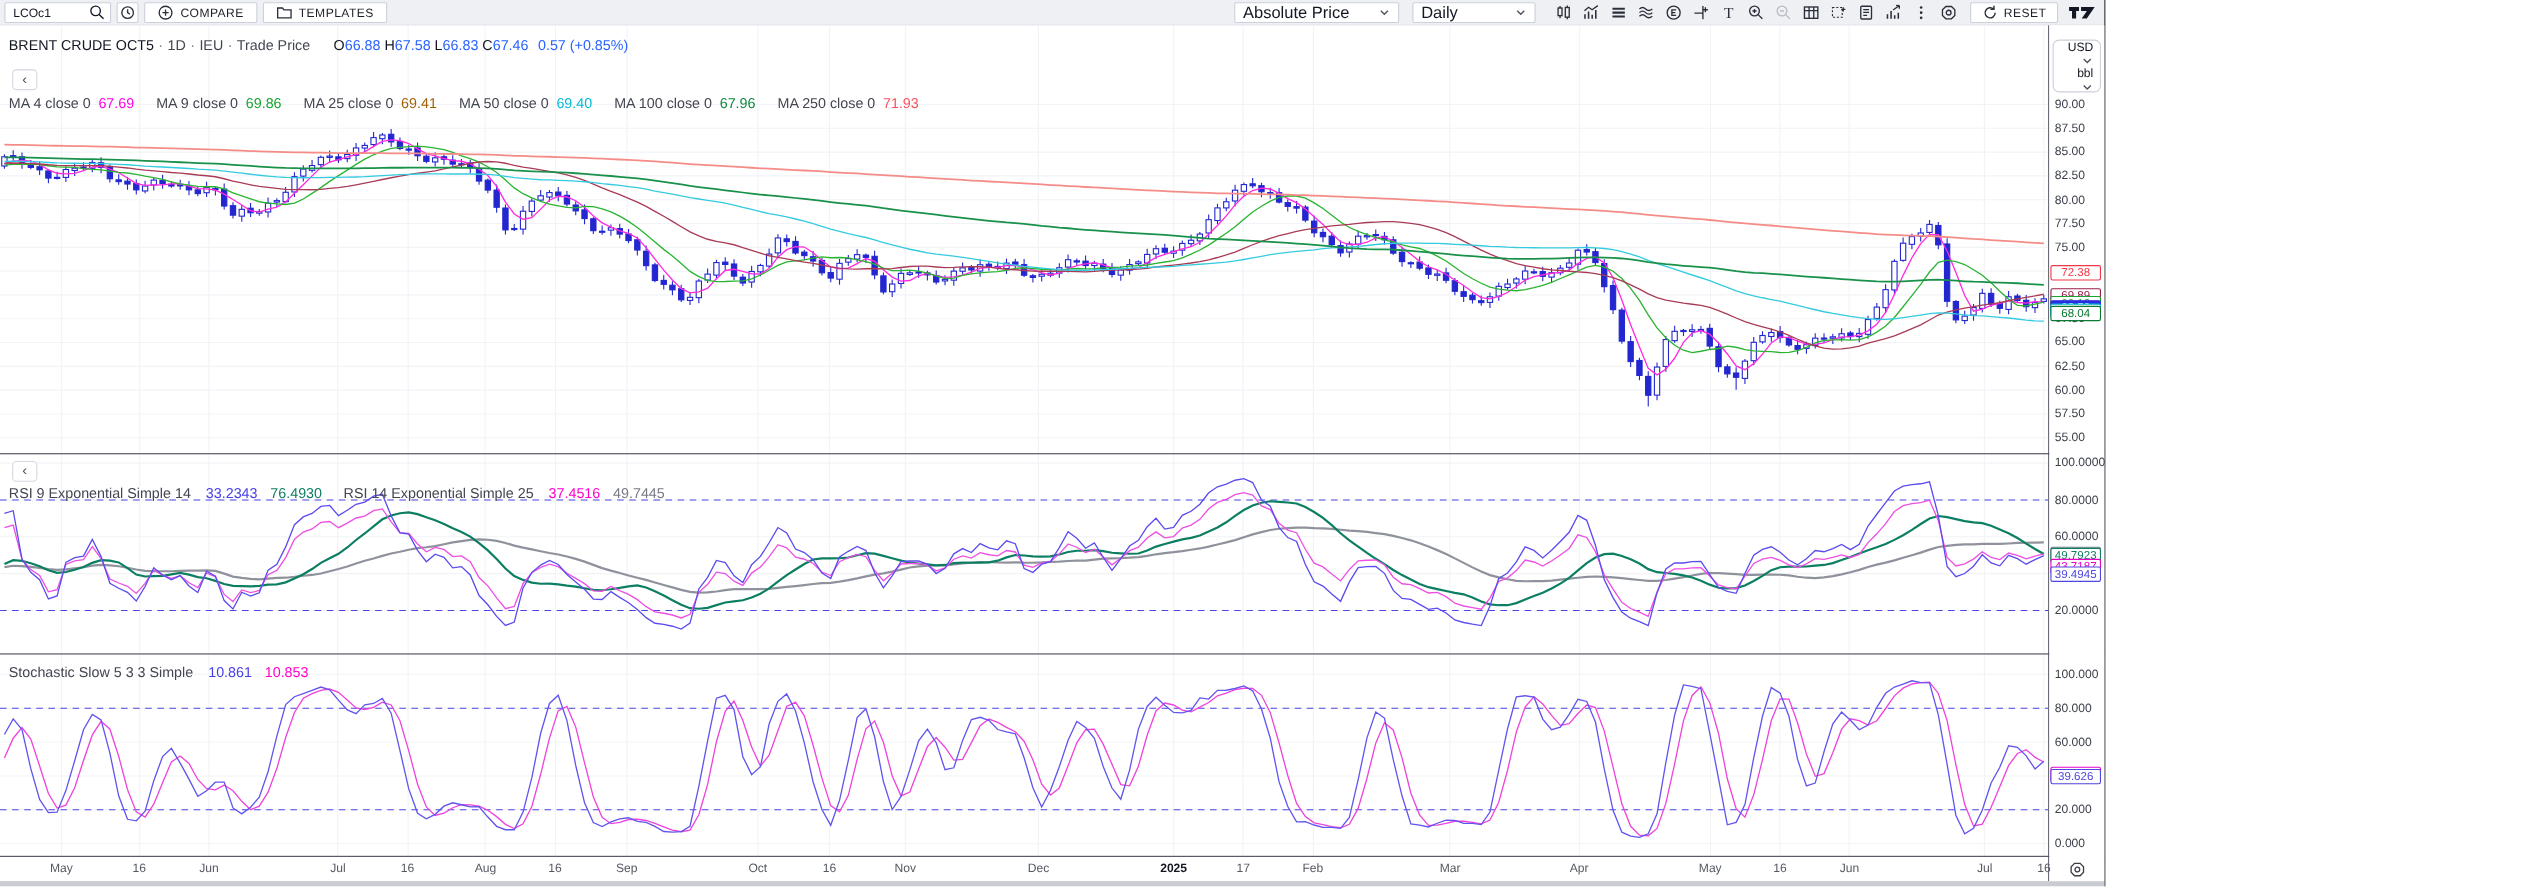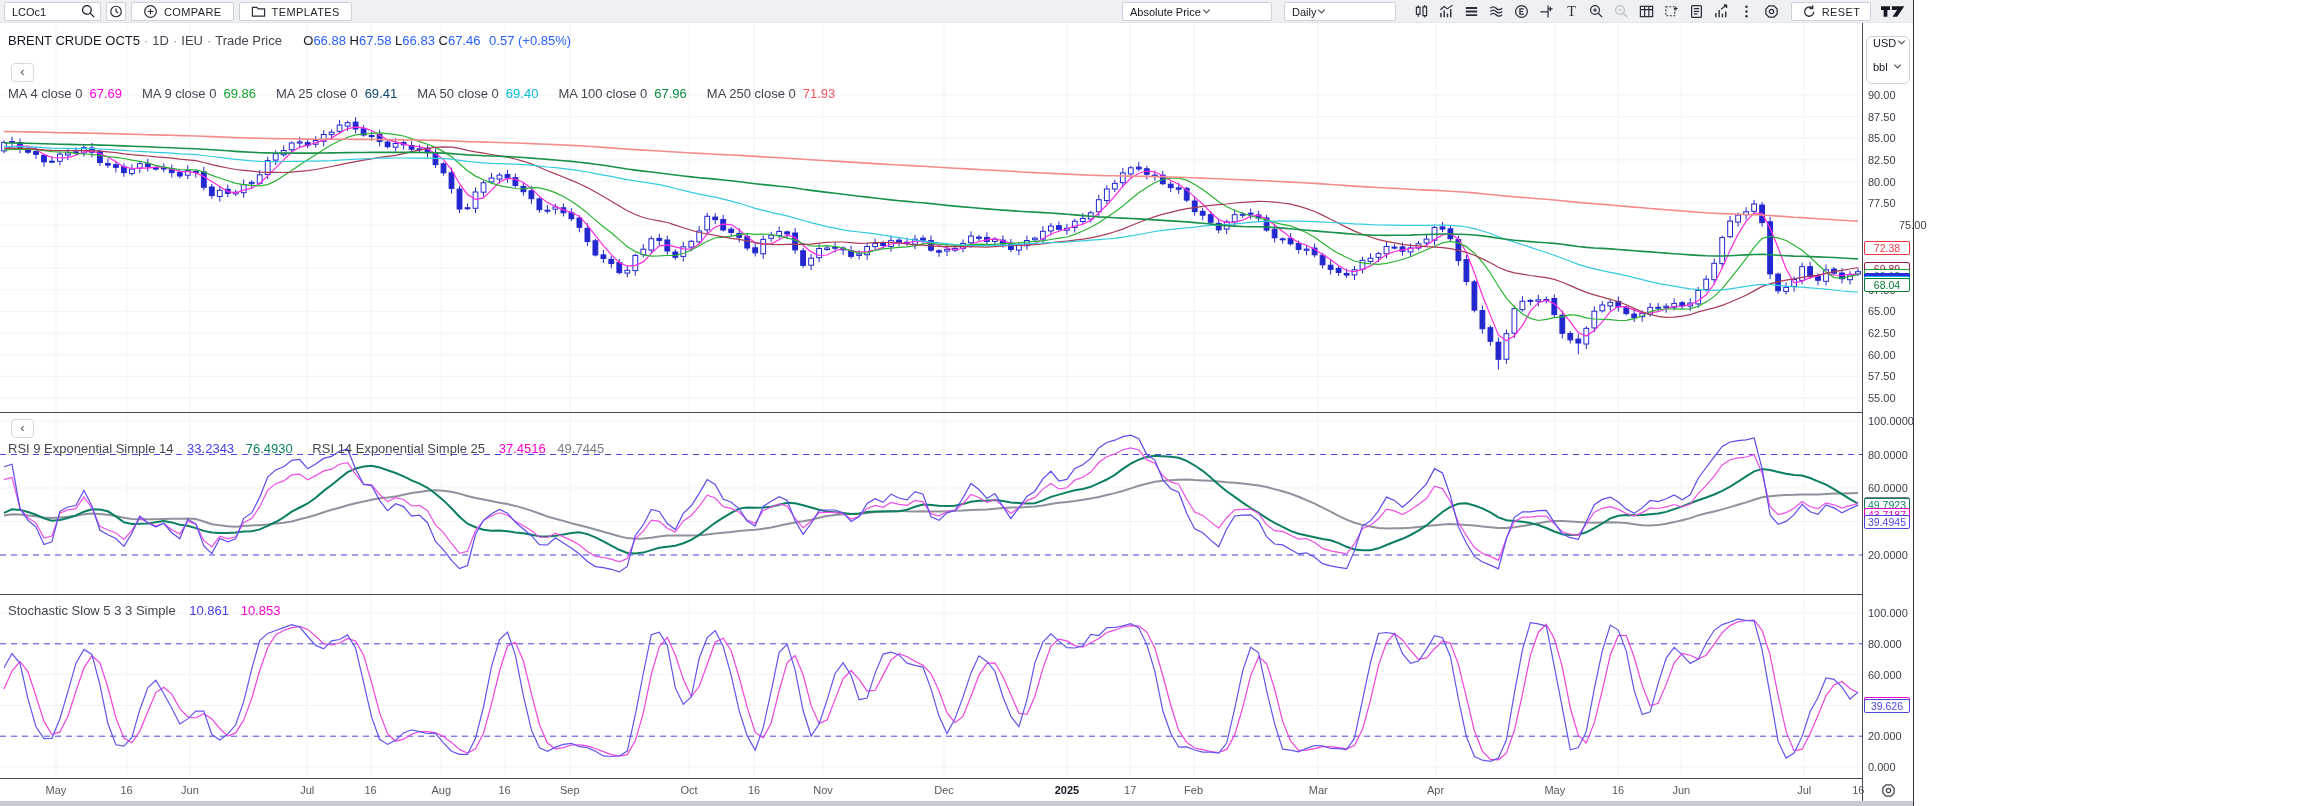--- a/index.html
+++ b/index.html
@@ -10,21 +10,21 @@
   
   .toolbar { position:absolute; left:0; top:0; width:1914px; height:23px; background:#eef0f4; border-bottom:1px solid #e3e6ec; }
   .tb-left { position:absolute; left:4px; top:2px; height:19px; display:flex; align-items:stretch; gap:5px; }
   .tb-right { position:absolute; left:1122px; top:2px; height:19px; display:flex; align-items:center; }
   .tb-box { background:#fff; border:1px solid #ccd0da; border-radius:2px; display:flex; align-items:center; }
   .symbol-box { width:97px; padding:0 4px 0 7px; justify-content:space-between; }
   .symbol-box input { border:none; outline:none; width:64px; font-size:11px; color:#131722; font-family:inherit; background:transparent; }
   .tb-iconbtn { width:20px; justify-content:center; color:#2a2e39; }
   .tb-btn { padding:0 11px; gap:6px; font-size:11px; letter-spacing:.4px; color:#1d2026; cursor:pointer; }
   .tb-btn .bicon { display:flex; align-items:center; color:#2a2e39; }
-  .tb-select { height:19px; padding:0 7px; font-size:11px; color:#131722; cursor:pointer; }
+  .tb-select { height:19px; padding:0 7px; justify-content:space-between; font-size:15px; color:#131722; cursor:pointer; }
   .sel-price { width:150px; margin-right:12px; }
   .sel-interval { width:112px; margin-right:13px; }
   .ticon { width:25px; height:19px; display:flex; align-items:center; justify-content:center; color:#2a2e39; cursor:pointer; }
   .ticon.disabled { color:#b9bcc6; }
   .reset-btn { margin-left:7px; width:80px; height:19px; gap:5px; justify-content:center; font-size:11px; letter-spacing:.4px; }
   .tv-logo { margin-left:9px; display:flex; align-items:center; }
 
   
   .vline-plot { position:absolute; left:1862px; top:23px; width:1px; height:778px; background:#474b55; }
   .vline-outer { position:absolute; left:1913px; top:0; width:1px; height:806px; background:#30333b; }
@@ -40,21 +40,21 @@
   .legend .val-blue { color:#2962ff; }
   .lg-gap { display:inline-block; width:14px; }
   .collapse-btn { position:absolute; width:23px; height:19px; background:#fff; border:1px solid #d5d8e0; border-radius:4px; color:#50535e; font-size:13px; line-height:16px; text-align:center; cursor:pointer; }
   .ma-legend { position:absolute; display:flex; gap:20px; font-size:13px; }
   .ma-item { white-space:nowrap; color:#434651; cursor:pointer; }
   .ma-item .mv { margin-left:7px; }
 
   
   .axis-col { position:absolute; left:1863px; top:23px; width:50px; height:778px; background:#fff; cursor:ns-resize; }
   .unit-box { position:absolute; left:3px; top:13px; width:44px; height:48px; background:#fff; border:1px solid #ccd0da; border-radius:6px; font-size:11px; color:#131722; }
-  .unit-row { height:24px; display:flex; align-items:flex-start; justify-content:space-between; padding:0 6px; cursor:pointer; }
+  .unit-row { height:24px; display:flex; align-items:flex-end; justify-content:space-between; padding:0 6px; cursor:pointer;flex-direction:column; }
   .tick { position:absolute; left:5px; transform:translateY(-50%); font-size:11px; color:#3c404a; }
   .tag { position:absolute; left:1px; width:46px; transform:translateY(-50%); border-radius:2px; background:#fff; font-size:10.5px; height:14px; line-height:13px; text-align:center; }
 
   
   .time-axis { position:absolute; left:0; top:779px; width:1862px; height:22px; cursor:ew-resize; }
   .tlabel { position:absolute; top:5px; transform:translateX(-50%); font-size:11px; color:#555960; }
   .tlabel.emph { color:#131722; font-weight:bold; }
   .axis-corner { position:absolute; left:1863px; top:779px; width:50px; height:22px; display:flex; align-items:center; justify-content:center; color:#3c4049; cursor:pointer; }
 </style>
 </head>
@@ -819,21 +819,21 @@
     <span>O</span><span class="val-blue">66.88</span>
     <span>H</span><span class="val-blue">67.58</span>
     <span>L</span><span class="val-blue">66.83</span>
     <span>C</span><span class="val-blue">67.46</span>
     <span class="val-blue" style="margin-left:5px;">0.57 (+0.85%)</span>
   </div>
   <div class="collapse-btn" style="left:11px; top:63px;">‹</div>
   <div class="ma-legend" style="left:8px; top:86px;" id="ma-legend">
       <span class="ma-item"><span>MA 4 close 0</span><span class="mv" style="color:#ff00e6">67.69</span></span>
       <span class="ma-item"><span>MA 9 close 0</span><span class="mv" style="color:#17a52f">69.86</span></span>
-      <span class="ma-item"><span>MA 25 close 0</span><span class="mv" style="color:#0c4a6e">69.41</span></span>
+      <span class="ma-item"><span>MA 25 close 0</span><span class="mv" style="color:#a16207">69.41</span></span>
       <span class="ma-item"><span>MA 50 close 0</span><span class="mv" style="color:#00bcd4">69.40</span></span>
       <span class="ma-item"><span>MA 100 close 0</span><span class="mv" style="color:#0b8a3c">67.96</span></span>
       <span class="ma-item"><span>MA 250 close 0</span><span class="mv" style="color:#f7525f">71.93</span></span>
     </div>
 
   <div class="collapse-btn" style="left:11px; top:419px;">‹</div>
   <div class="legend" style="left:8px; top:441px;">
     <span class="dim">RSI 9 Exponential Simple 14</span>
     <span style="margin-left: 10px; color: rgb(71, 64, 232);">33.2343</span>
     <span style="margin-left: 8px; color: rgb(12, 127, 99);">76.4930</span>
@@ -866,21 +866,21 @@
             </svg>
           </span>
       </div>
     </div>
   <div class="tick" style="top: 72px;">90.00</div>
       <div class="tick" style="top: 93.6428px;">87.50</div>
       <div class="tick" style="top: 115.285px;">85.00</div>
       <div class="tick" style="top: 136.928px;">82.50</div>
       <div class="tick" style="top: 158.571px;">80.00</div>
       <div class="tick" style="top: 180.214px;">77.50</div>
-      <div class="tick" style="top: 201.856px; margin-left: 31px;">75.00</div>
+      <div class="tick" style="top: 201.856px;">75.00</div>
       <div class="tick" style="top: 223.499px;">72.50</div>
       <div class="tick" style="top: 245.142px;">70.00</div>
       <div class="tick" style="top: 266.785px;">67.50</div>
       <div class="tick" style="top: 288.428px;">65.00</div>
       <div class="tick" style="top: 310.07px;">62.50</div>
       <div class="tick" style="top: 331.713px;">60.00</div>
       <div class="tick" style="top: 353.356px;">57.50</div>
       <div class="tick" style="top: 374.998px;">55.00</div>
       <div class="tick" style="top: 398px;">100.0000</div>
       <div class="tick" style="top: 431.5px;">80.0000</div>

